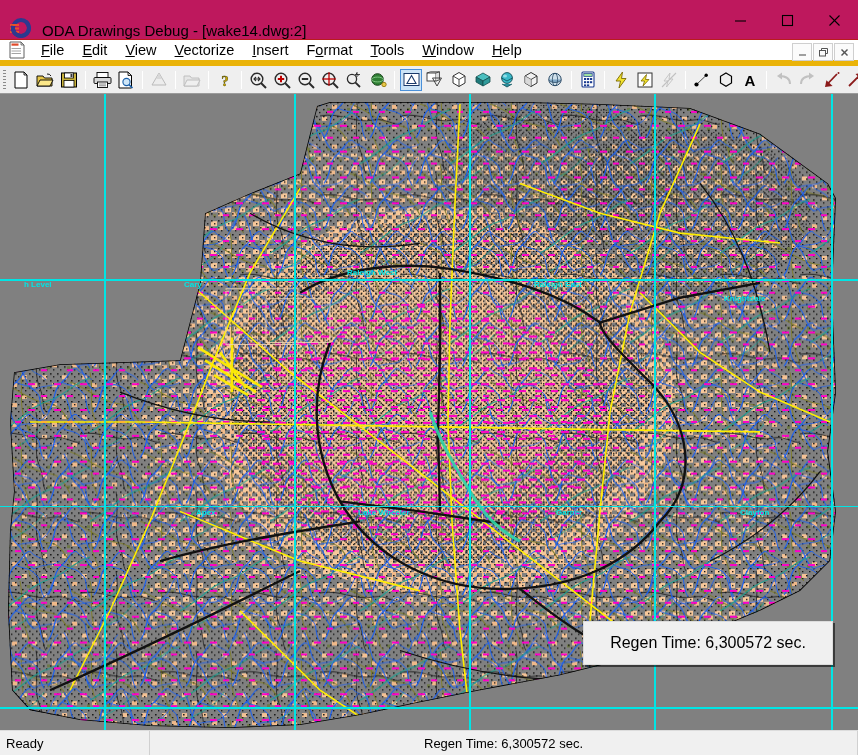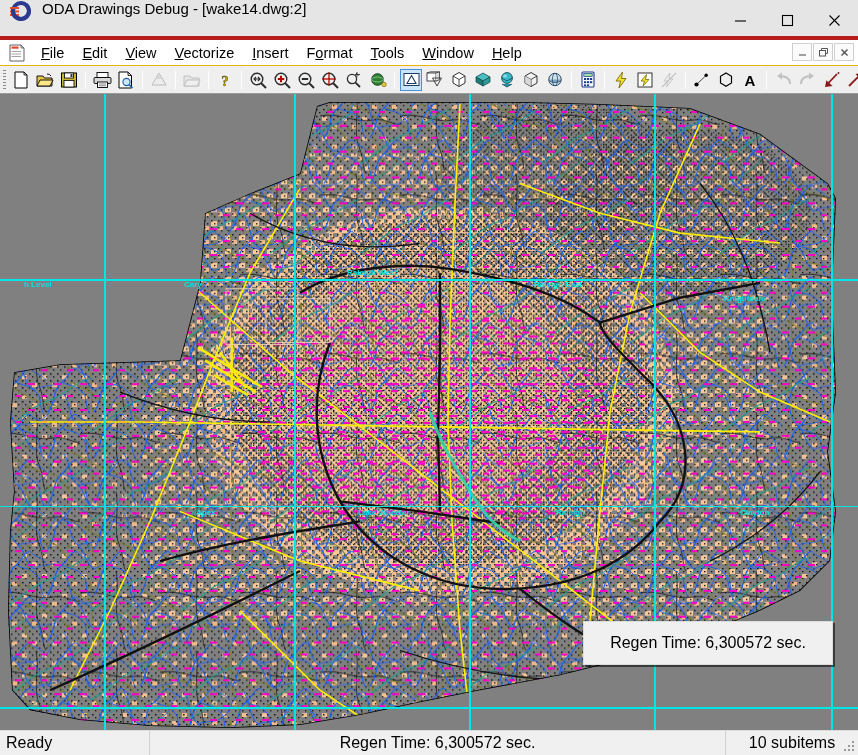--- a/index.html
+++ b/index.html
@@ -15,25 +15,25 @@
     width: 858px; height: 755px;
     background: #ffffff;
     display: flex;
     flex-direction: column;
   }
 
   
   #titlebar {
     height: 40px;
     flex: 0 0 40px;
-    background: #e5e5e5;
-    display: flex;
-    align-items: flex-start;
-    position: relative;
-    border-bottom: 4px solid #b91c1c;
+    background: #be185d;
+    display: flex;
+    align-items: flex-end;
+    position: relative;
+    border-bottom: 1px solid #b91c1c;
   }
   #app-icon {
     width: 22px; height: 22px;
     margin-left: 10px;
     flex: 0 0 22px;
     position: relative;
   }
   #title-text {
     margin-left: 10px;
     font-size: 15px;
@@ -57,21 +57,21 @@
   .wc svg { display: block; }
 
   
   #menubar {
     height: 26px;
     flex: 0 0 26px;
     background: #ffffff;
     display: flex;
     align-items: center;
     position: relative;
-    border-bottom: 1px solid #eab308;
+    border-bottom: 6px solid #eab308;
   }
   #doc-icon {
     width: 18px; height: 18px;
     margin-left: 8px; margin-right: 6px;
     flex: 0 0 18px;
     position: relative;
   }
   .menu-item {
     padding: 2px 9px;
     font-size: 14.5px;
@@ -183,21 +183,21 @@
   }
 
   
   #statusbar {
     height: 25px;
     flex: 0 0 25px;
     background: #f0f0f0;
     border-top: 1px solid #dcdcdc;
     display: flex;
     align-items: stretch;
-    font-size: 16px;
+    font-size: 13px;
     color: #000;
   }
   #sb-ready {
     width: 150px;
     display: flex; align-items: center;
     padding-left: 6px;
     border-right: 1px solid #d0d0d0;
   }
   #sb-center {
     flex: 1 1 auto;
@@ -745,30 +745,26 @@
       </svg>
     </div>
 
     <div class="maplabel" style="left:2px;  top:186px;margin-left:22px;">h Level</div>
     <div class="maplabel" style="left:184px;top:186px;">Cary</div>
     <div class="maplabel" style="left:347px;top:174px;">Raleigh West</div>
     <div class="maplabel" style="left:534px;top:186px;">Raleigh East</div>
     <div class="maplabel" style="left:724px;top:200px;">Knightdale</div>
     <div class="maplabel" style="left:196px;top:414px;">Apex</div>
     <div class="maplabel" style="left:358px;top:414px;text-align:center;">Lake Wheeler</div>
-    <div class="maplabel" style="left:556px;top:414px;">Raleigh</div>
+    <div class="maplabel" style="left:556px;top:414px;">Garner</div>
     <div class="maplabel" style="left:740px;top:414px;">Clayton</div>
 
     <div id="regen-panel">
       <span>Regen Time: 6,300572 sec.</span>
     </div>
   </div>
 
   <div id="statusbar">
     <div id="sb-ready">Ready</div>
     <div id="sb-center">Regen Time: 6,300572 sec.</div>
-    <div id="sb-right">
-      <span>10 subitems</span>
-      <div id="sb-grip"></div>
-    </div>
   </div>
 
 </div>
 
 </body></html>

